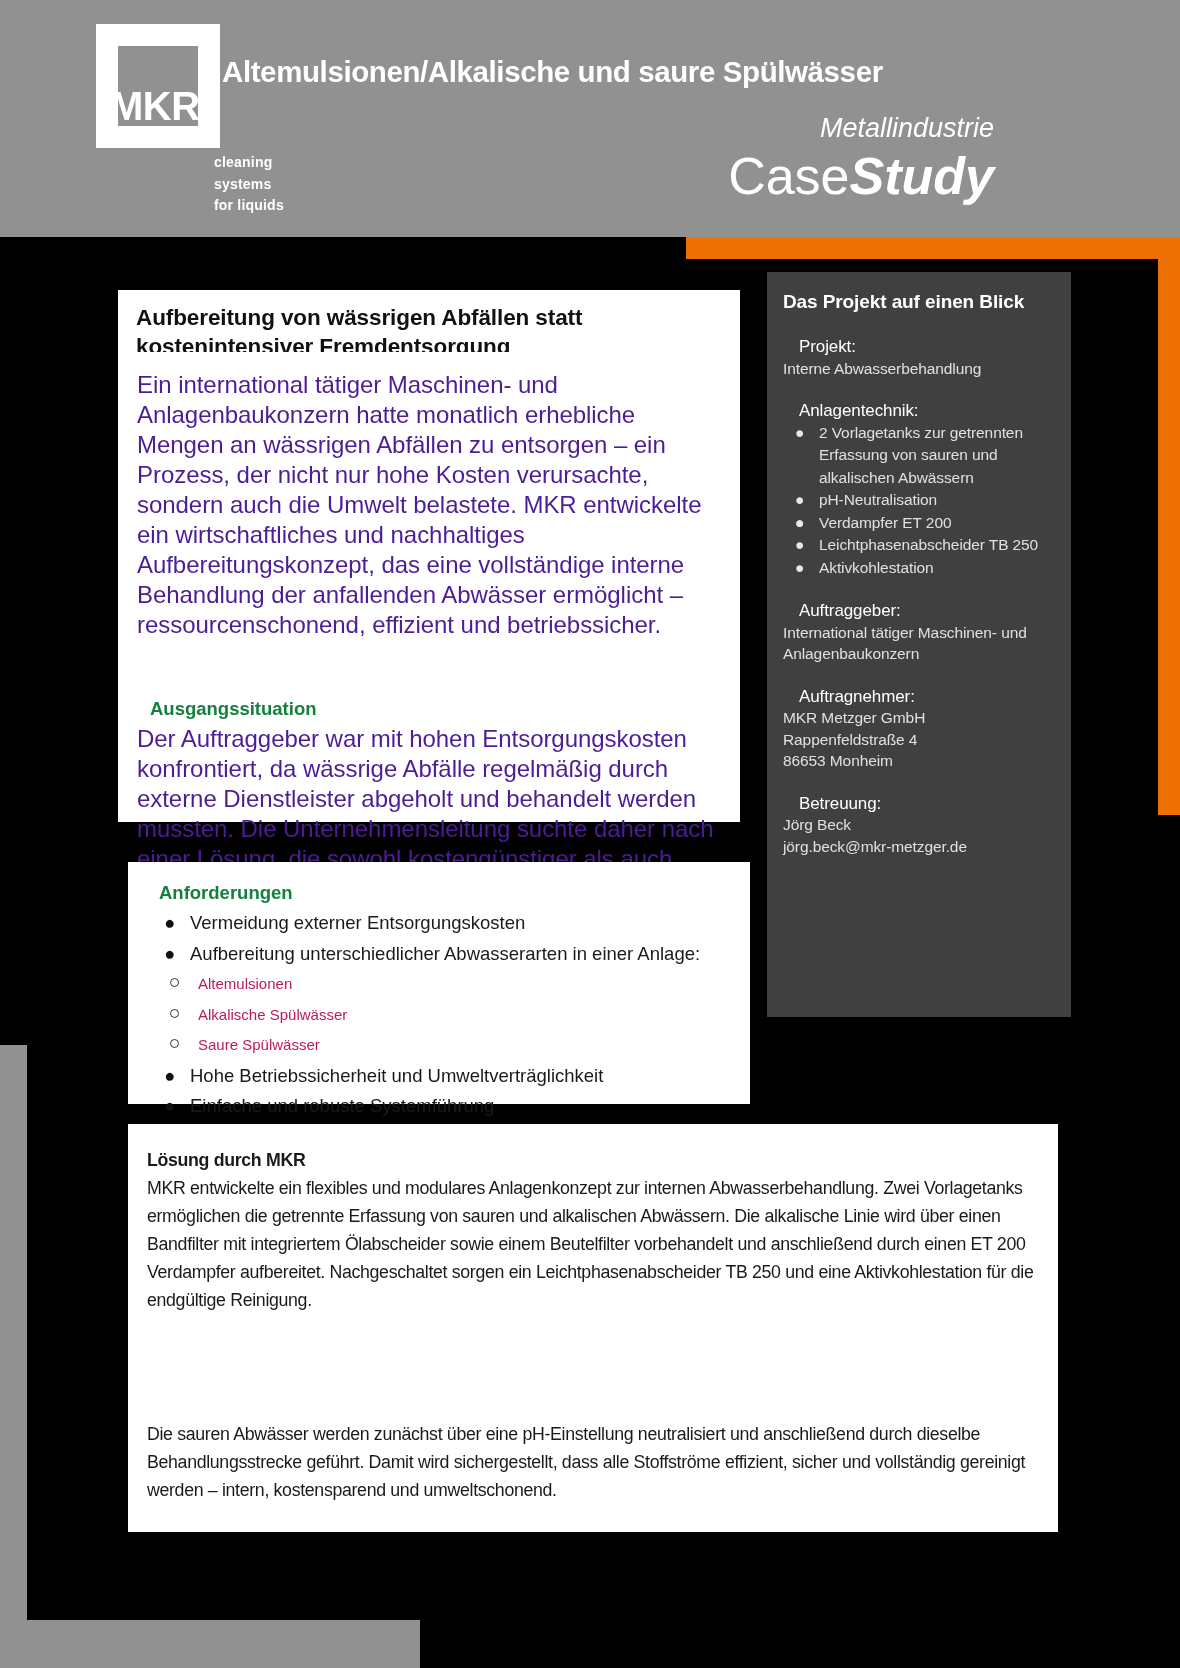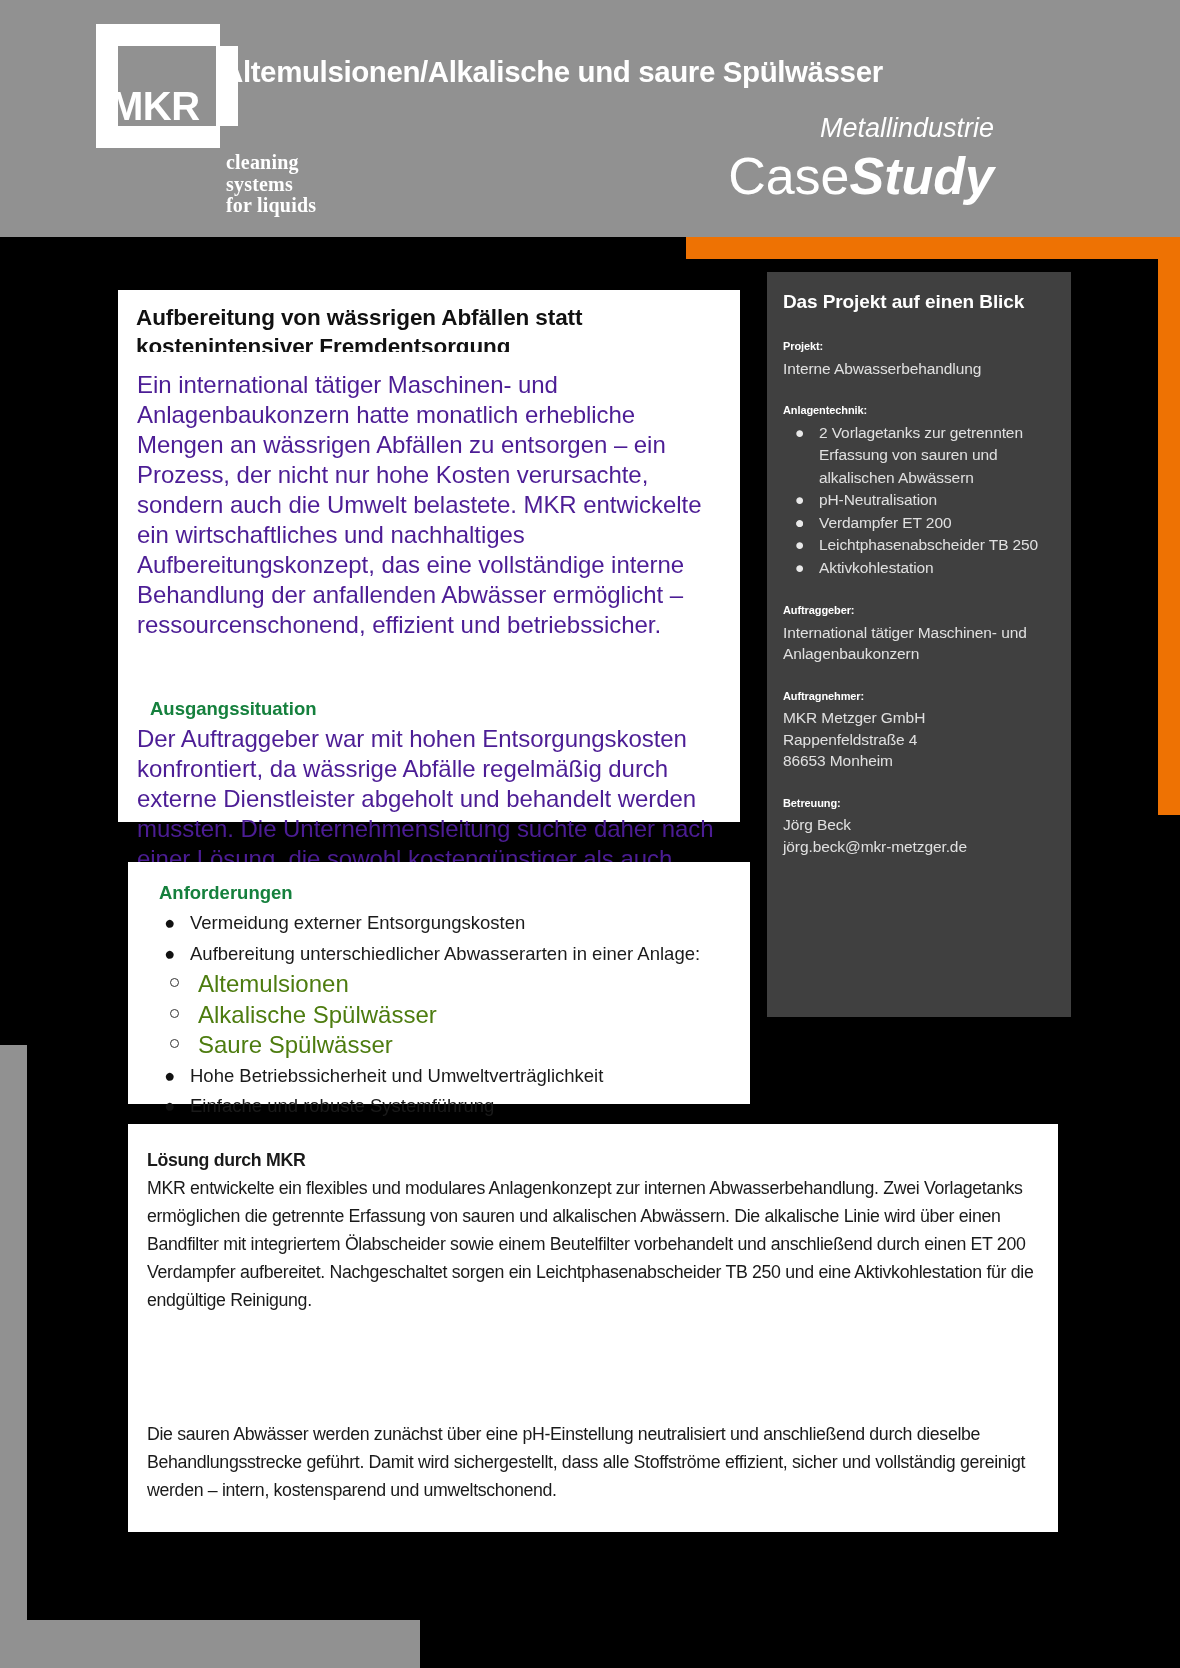--- a/index.html
+++ b/index.html
@@ -10,36 +10,35 @@
     position:relative;
     overflow:hidden;
   }
   .page{position:absolute;left:0;top:0;width:1180px;height:1668px;background:#000;}
 
   
   .header{
     position:absolute;left:0;top:0;width:1180px;height:237px;
     background:#919191;
   }
-  .logo{position:absolute;left:96px;top:24px;width:142px;height:124px;}
+  .logo{position:absolute;left:96px;top:24px;width:124px;height:124px;}
   .logo .frame-h-top{position:absolute;left:0;top:0;width:124px;height:22px;background:#fff;}
   .logo .frame-v-left{position:absolute;left:0;top:0;width:22px;height:124px;background:#fff;}
   .logo .frame-h-bot{position:absolute;left:0;bottom:0;width:124px;height:22px;background:#fff;}
   .logo .frame-v-right{position:absolute;right:0;top:22px;width:22px;height:80px;background:#fff;}
   .logo .mkr{
     position:absolute;left:14px;bottom:22px;width:110px;
     color:#fff;font-weight:bold;font-size:40px;letter-spacing:-0.5px;
     line-height:40px;
     font-family:"Liberation Sans", sans-serif;
   }
   .tagline{
-    position:absolute;left:226px;top:152px;
-    color:#fff;font-size:20px;font-weight:bold;line-height:21.5px;
+    position:absolute;left:214px;top:152px;
+    color:#fff;font-size:14px;font-weight:bold;line-height:21.5px;
     letter-spacing:0.2px;
-    font-family:Liberation Serif, serif;
   }
   .hdr-title{
     position:absolute;left:222px;top:55px;width:790px;
     color:#fff;font-size:29.5px;font-weight:bold;
     letter-spacing:-0.4px;white-space:nowrap;
   }
   .hdr-sub{
     position:absolute;right:186px;top:113px;
     color:#fff;font-size:27px;font-style:italic;font-weight:normal;
     letter-spacing:0px;
@@ -96,21 +95,21 @@
   ul.bul > li{
     position:relative;padding-left:44px;
     font-size:18.5px;line-height:30.5px;color:#1a1a1a;
   }
   ul.bul > li > .mk{
     position:absolute;left:18px;top:0;font-size:18.5px;line-height:30.5px;color:#111;
   }
   ul.sub{margin:0;padding:0;list-style:none;}
   ul.sub > li{
     position:relative;padding-left:52px;
-    font-size:24px;line-height:30.5px;color:#4d7c0f;
+    font-size:15px;line-height:30.5px;color:#be185d;
   }
   ul.sub > li > .mk-o{
     position:absolute;left:24px;top:9px;
     width:9px;height:9px;border:1.5px solid #333;border-radius:50%;
     box-sizing:border-box;
   }
 
   
   .sol-card{
     position:absolute;left:128px;top:1124px;width:930px;height:290px;
@@ -136,21 +135,21 @@
   .sidebar{
     position:absolute;left:767px;top:272px;width:304px;height:745px;
     background:#404040;box-sizing:border-box;
     padding:18px 16px 0 16px;
   }
   .sb-title{
     color:#fff;font-size:19px;font-weight:bold;letter-spacing:-0.1px;
     margin:0 0 22px 0;line-height:24px;
   }
   .sb-label{
-    color:#fff;font-size:11px;font-weight:bold;line-height:21.5px;letter-spacing:-0.1px;
+    color:#fff;font-size:17px;font-weight:normal;line-height:21.5px;letter-spacing:-0.1px;margin-left:16px;
   }
   .sb-val{
     color:#e0e0e0;font-size:15.5px;line-height:21.5px;letter-spacing:-0.1px;
   }
   .sb-gap{height:21px;}
   ul.sb-bul{margin:0;padding:0;list-style:none;}
   ul.sb-bul > li{
     position:relative;padding-left:36px;
     color:#e0e0e0;font-size:15.5px;line-height:22.5px;letter-spacing:-0.1px;
   }

